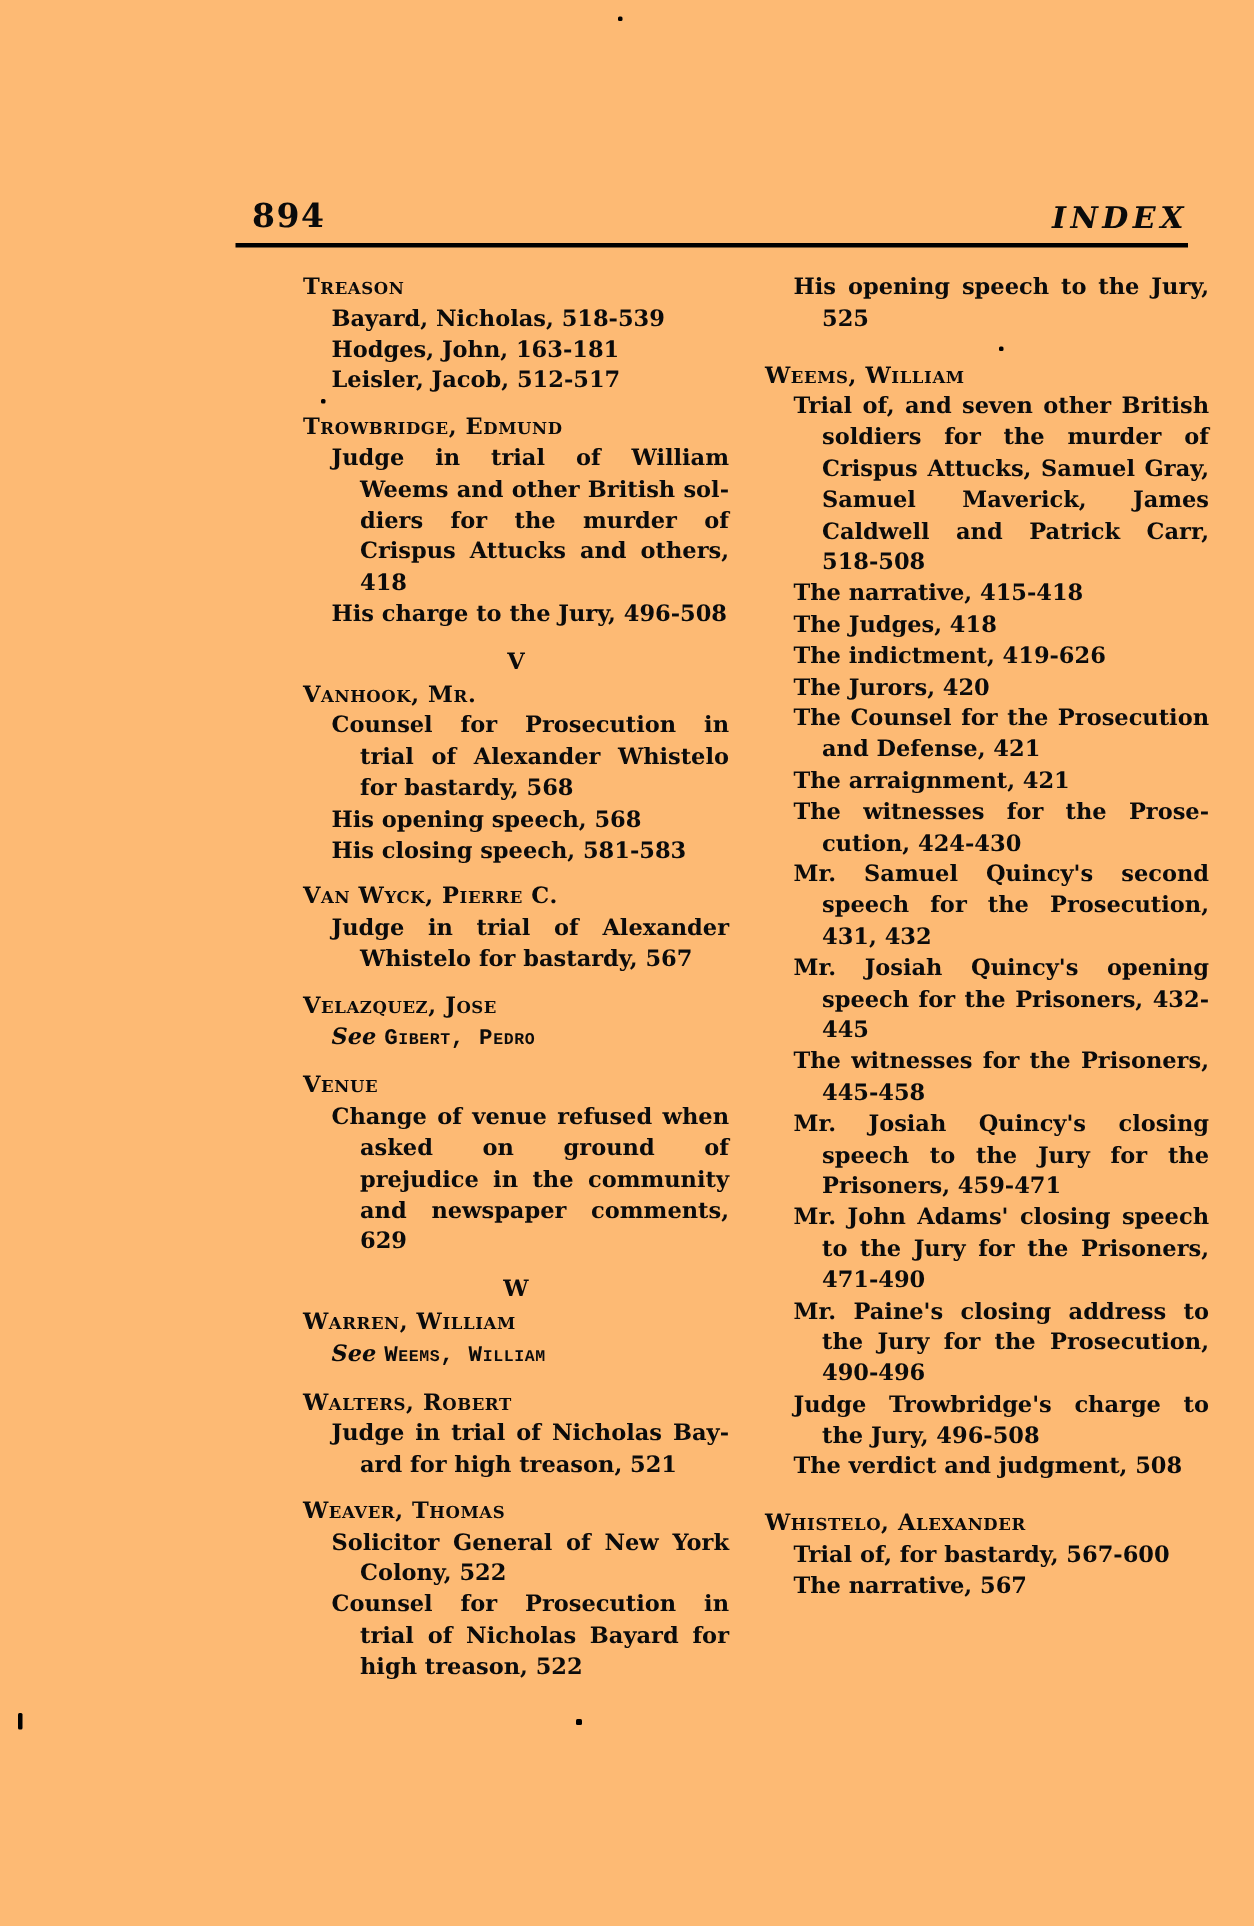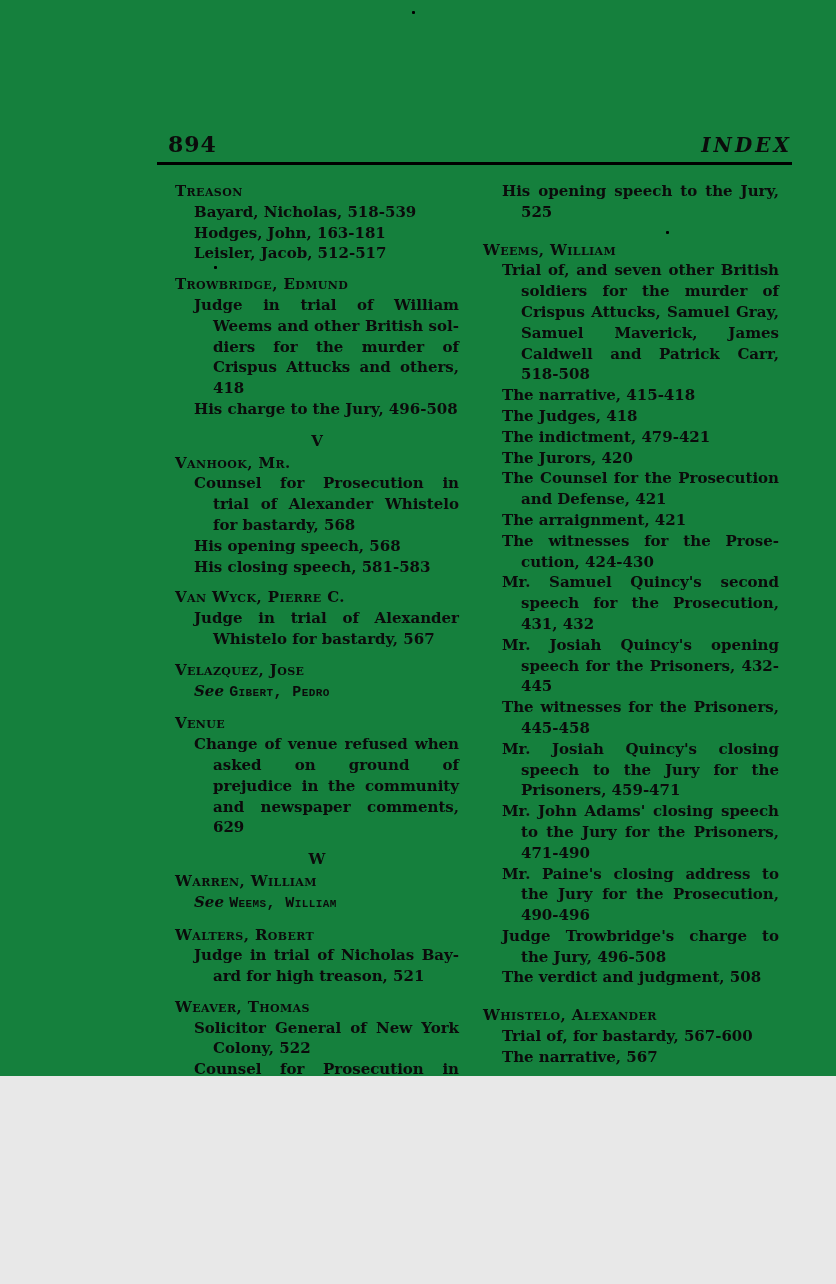--- a/index.html
+++ b/index.html
@@ -1,19 +1,19 @@
 <!DOCTYPE html>
 <html><head>
 <meta charset="utf-8">
 <style>
   html,body{margin:0;padding:0;background:#e8e8e8;}
   .page{
     position:relative;
-    width:836px;height:1076px;
-    background:#15803d;
+    width:836px;height:1284px;
+    background:#fdba74;
     font-family:"DejaVu Serif","Liberation Serif",serif;
     font-weight:bold;
     color:#0b0b0b;
     overflow:hidden;
     margin:0 auto;
   }
   
   .pagenum{
     position:absolute;left:168px;top:131px;
     font-size:22px;letter-spacing:1px;
@@ -22,21 +22,21 @@
     position:absolute;left:158px;top:133px;width:634px;
     text-align:right;
     font-size:20px;font-style:italic;letter-spacing:3px;
   }
   .rule{
     position:absolute;left:157px;top:162px;width:635px;height:3px;
     background:#000;
   }
   
   .columns{
-    position:absolute;left:175px;top:181px;width:604px;
+    position:absolute;left:202px;top:181px;width:604px;
     display:flex;gap:24px;
     font-size:15px;line-height:20.8px;
   }
   .col{text-align:left;}
   .col-left{width:284px;}
   .col-right{width:296px;}
   .entry{margin:0 0 10px 0;}
   .col-right .entry{margin-bottom:17px;}
   .head{
     font-variant:small-caps;
@@ -119,21 +119,21 @@
       </div>
     <div class="col col-right" id="col-right">
         <div class="entry">
           <div class="item">His opening speech to the Jury, 525</div>
         </div>
         <div class="entry">
           <div class="head">Weems, William</div>
           <div class="item">Trial of, and seven other Brit­ish soldiers for the murder of Crispus Attucks, Samuel Gray, Samuel Maverick, James Caldwell and Patrick Carr, 518-508</div>
           <div class="item">The narrative, 415-418</div>
           <div class="item">The Judges, 418</div>
-          <div class="item">The indictment, 479-421</div>
+          <div class="item">The indictment, 419-626</div>
           <div class="item">The Jurors, 420</div>
           <div class="item">The Counsel for the Prosecu­tion and Defense, 421</div>
           <div class="item">The arraignment, 421</div>
           <div class="item">The witnesses for the Prose­cution, 424-430</div>
           <div class="item">Mr. Samuel Quincy's second speech for the Prosecution, 431, 432</div>
           <div class="item">Mr. Josiah Quincy's opening speech for the Prisoners, 432-445</div>
           <div class="item">The witnesses for the Prison­ers, 445-458</div>
           <div class="item">Mr. Josiah Quincy's closing speech to the Jury for the Prisoners, 459-471</div>
           <div class="item">Mr. John Adams' closing speech to the Jury for the Prisoners, 471-490</div>
           <div class="item">Mr. Paine's closing address to the Jury for the Prosecu­tion, 490-496</div>

